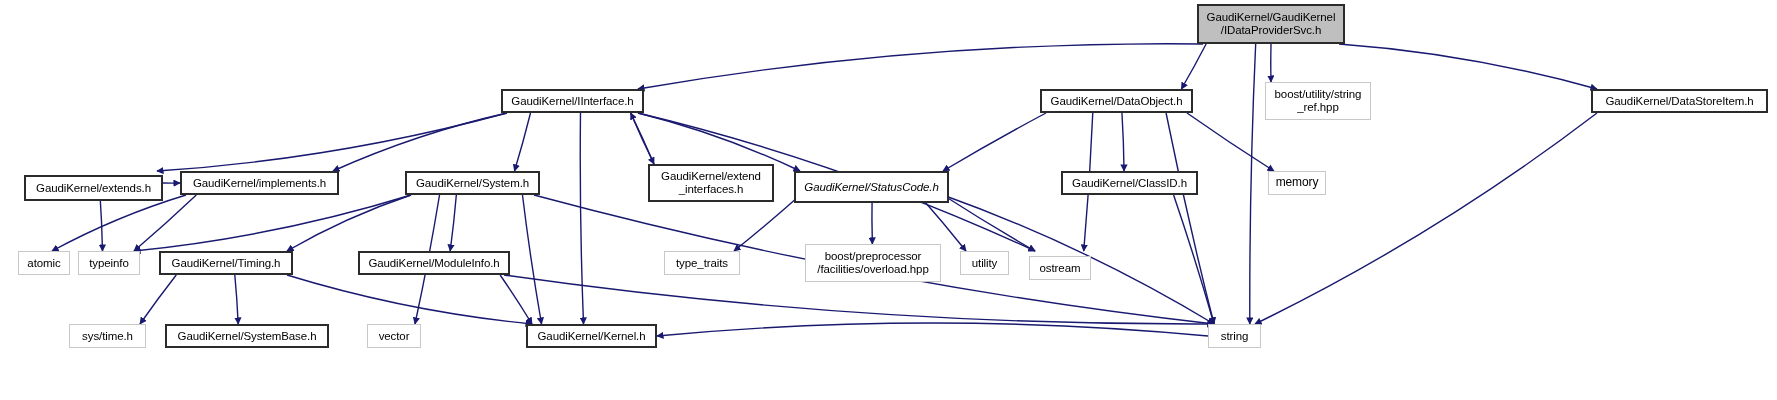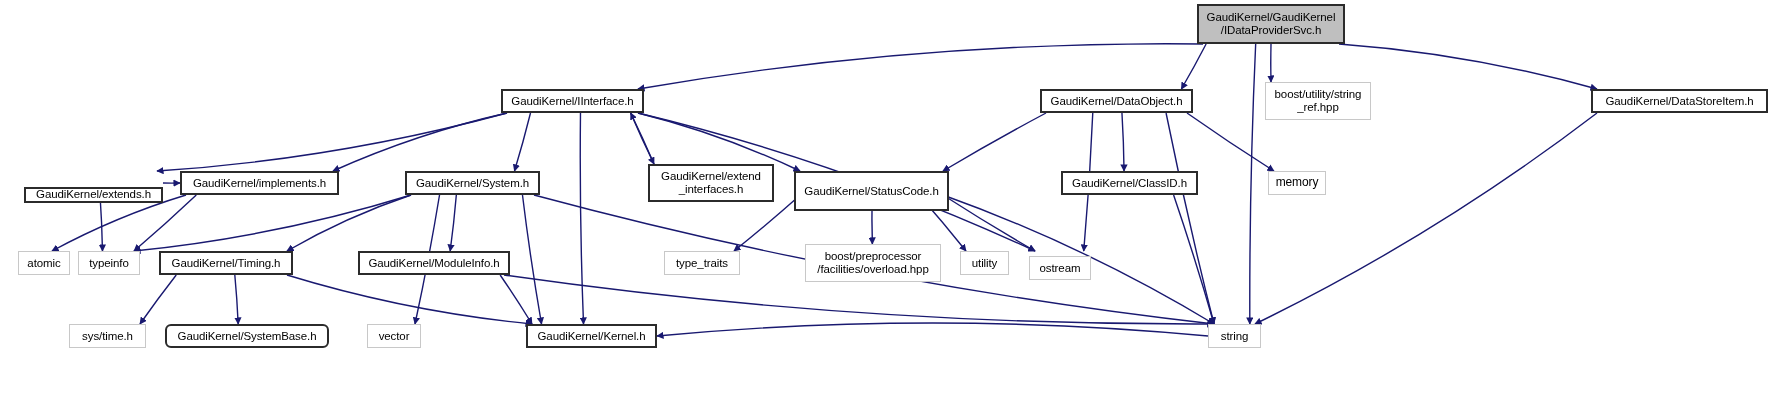--- a/index.html
+++ b/index.html
@@ -99,36 +99,36 @@
       </g>
   </svg>
   <div id="node-layer">
       <div class="node n-root" style="left: 1197px; top: 4px; width: 148px; height: 40px; font-size: 11.5px;"><span class="node-label">GaudiKernel/GaudiKernel
 /IDataProviderSvc.h</span></div>
       <div class="node n-bold" style="left: 501px; top: 89px; width: 143px; height: 24px; font-size: 11.5px;"><span class="node-label">GaudiKernel/IInterface.h</span></div>
       <div class="node n-bold" style="left: 1040px; top: 89px; width: 153px; height: 24px; font-size: 11.5px;"><span class="node-label">GaudiKernel/DataObject.h</span></div>
       <div class="node n-light" style="left: 1265px; top: 82px; width: 106px; height: 38px; font-size: 11.5px;"><span class="node-label">boost/utility/string
 _ref.hpp</span></div>
       <div class="node n-bold" style="left: 1591px; top: 89px; width: 177px; height: 24px; font-size: 11.5px;"><span class="node-label">GaudiKernel/DataStoreItem.h</span></div>
-      <div class="node n-bold" style="left: 24px; top: 187px; width: 139px; height: 16px; font-size: 11.5px; align-items: flex-end;"><span class="node-label">GaudiKernel/extends.h</span></div>
+      <div class="node n-bold" style="left: 24px; top: 175px; width: 139px; height: 26px; font-size: 11.5px;"><span class="node-label">GaudiKernel/extends.h</span></div>
       <div class="node n-bold" style="left: 180px; top: 171px; width: 159px; height: 24px; font-size: 11.5px;"><span class="node-label">GaudiKernel/implements.h</span></div>
       <div class="node n-bold" style="left: 405px; top: 171px; width: 135px; height: 24px; font-size: 11.5px;"><span class="node-label">GaudiKernel/System.h</span></div>
       <div class="node n-bold" style="left: 648px; top: 164px; width: 126px; height: 38px; font-size: 11.5px;"><span class="node-label">GaudiKernel/extend
 _interfaces.h</span></div>
-      <div class="node n-bold" style="left: 794px; top: 171px; width: 155px; height: 40px; font-size: 11.5px;"><span class="node-label">GaudiKernel/StatusCode.h</span></div>
+      <div class="node n-bold" style="left: 794px; top: 171px; width: 155px; height: 32px; font-size: 11.5px; font-style: italic;"><span class="node-label">GaudiKernel/StatusCode.h</span></div>
       <div class="node n-bold" style="left: 1061px; top: 171px; width: 137px; height: 24px; font-size: 11.5px;"><span class="node-label">GaudiKernel/ClassID.h</span></div>
       <div class="node n-light" style="left: 1268px; top: 171px; width: 58px; height: 24px; font-size: 12px;"><span class="node-label">memory</span></div>
       <div class="node n-light" style="left: 18px; top: 251px; width: 52px; height: 24px; font-size: 11.5px;"><span class="node-label">atomic</span></div>
       <div class="node n-light" style="left: 78px; top: 251px; width: 62px; height: 24px; font-size: 11.5px;"><span class="node-label">typeinfo</span></div>
       <div class="node n-bold" style="left: 159px; top: 251px; width: 134px; height: 24px; font-size: 11.5px;"><span class="node-label">GaudiKernel/Timing.h</span></div>
       <div class="node n-bold" style="left: 358px; top: 251px; width: 152px; height: 24px; font-size: 11.5px;"><span class="node-label">GaudiKernel/ModuleInfo.h</span></div>
       <div class="node n-light" style="left: 664px; top: 251px; width: 76px; height: 24px; font-size: 11.5px;"><span class="node-label">type_traits</span></div>
       <div class="node n-light" style="left: 805px; top: 244px; width: 136px; height: 38px; font-size: 11.5px;"><span class="node-label">boost/preprocessor
 /facilities/overload.hpp</span></div>
       <div class="node n-light" style="left: 960px; top: 251px; width: 49px; height: 24px; font-size: 11.5px;"><span class="node-label">utility</span></div>
       <div class="node n-light" style="left: 1029px; top: 256px; width: 62px; height: 24px; font-size: 11.5px;"><span class="node-label">ostream</span></div>
       <div class="node n-light" style="left: 69px; top: 324px; width: 77px; height: 24px; font-size: 11.5px;"><span class="node-label">sys/time.h</span></div>
-      <div class="node n-bold" style="left: 165px; top: 324px; width: 164px; height: 24px; font-size: 11.5px; border-radius: 6px;"><span class="node-label">GaudiKernel/SystemBase.h</span></div>
+      <div class="node n-bold" style="left: 165px; top: 324px; width: 164px; height: 24px; font-size: 11.5px;"><span class="node-label">GaudiKernel/SystemBase.h</span></div>
       <div class="node n-light" style="left: 367px; top: 324px; width: 54px; height: 24px; font-size: 11.5px;"><span class="node-label">vector</span></div>
       <div class="node n-bold" style="left: 526px; top: 324px; width: 131px; height: 24px; font-size: 11.5px;"><span class="node-label">GaudiKernel/Kernel.h</span></div>
       <div class="node n-light" style="left: 1208px; top: 324px; width: 53px; height: 24px; font-size: 11.5px;"><span class="node-label">string</span></div>
     </div>
 </div>
 
 </body></html>

